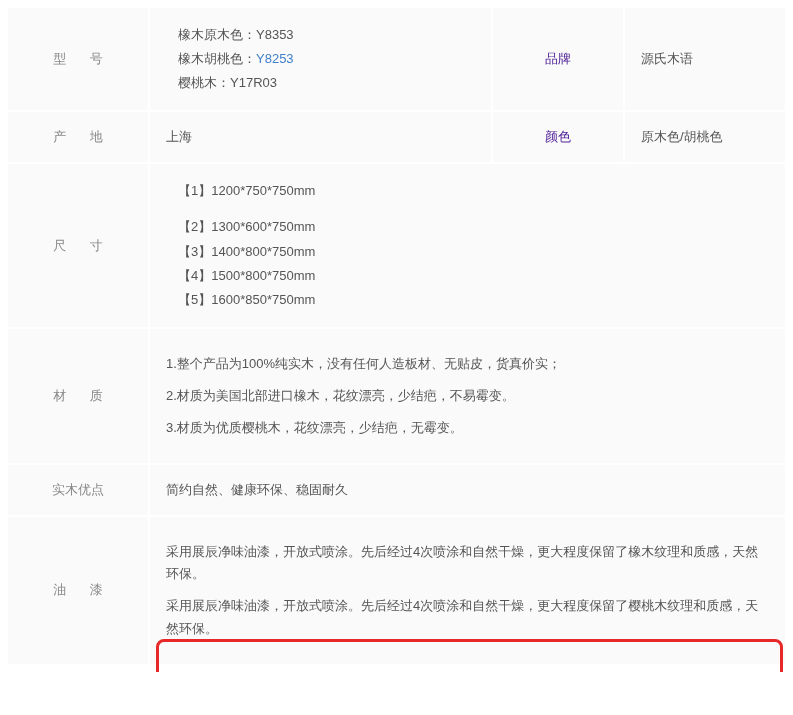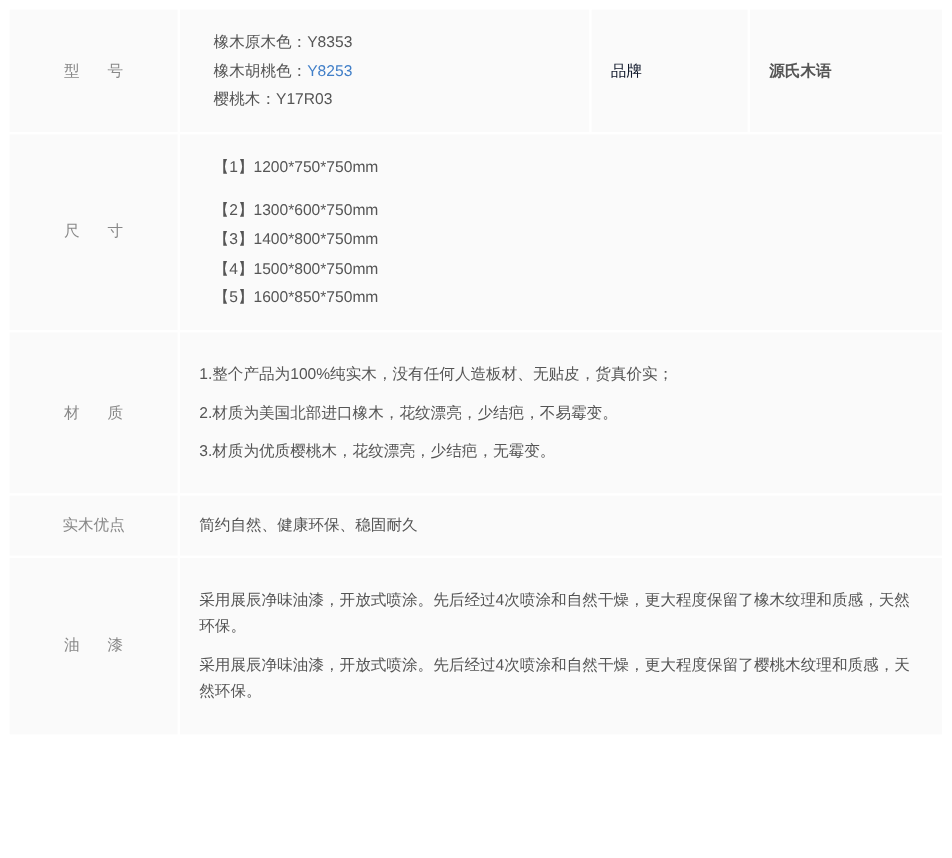--- a/index.html
+++ b/index.html
@@ -30,30 +30,29 @@
     color: #888;
   }
   td.lbl .spaced {
     display: inline-block;
     letter-spacing: 1.8em;
     margin-right: -1.8em;
     font-family: Liberation Serif, serif;
   }
   td.lbl2 {
     width: 130px;
-    text-align: left;
-    color: #0f172a;
+    text-align: center;
+    color: #4c1d95;
   }
   td.val {
     color: #555;
   }
   td.val2 {
     width: 160px;
     color: #555;
-    font-weight: bold;
   }
   .link { color: #417fc8; text-align: center; }
   .line { margin: 2px 12px; }
   .sizes { padding-left: 4px; }
   .mat p { margin: 10px 0; }
   .highlight-box {
     position: absolute;
     border: 3px solid #e62828;
     border-radius: 8px;
     pointer-events: none;
@@ -70,20 +69,26 @@
     <td class="val">
       <div class="line"><span>橡木原木色：</span><span>Y8353</span></div>
       <div class="line"><span>橡木胡桃色：</span><span class="link">Y8253</span></div>
       <div class="line"><span>樱桃木：</span><span>Y17R03</span></div>
     </td>
     <td class="lbl2"><span class="spaced">品牌</span></td>
     <td class="val2">源氏木语</td>
   </tr>
 
 
+  <tr>
+    <td class="lbl"><span class="spaced">产地</span></td>
+    <td class="val">上海</td>
+    <td class="lbl2"><span class="spaced">颜色</span></td>
+    <td class="val2">原木色/胡桃色</td>
+  </tr>
 
 
   <tr>
     <td class="lbl"><span class="spaced">尺寸</span></td>
     <td class="val sizes" colspan="3">
       <div class="line" style="margin-bottom:14px">【1】1200*750*750mm</div>
       <div class="line">【2】1300*600*750mm</div>
       <div class="line">【3】1400*800*750mm</div>
       <div class="line">【4】1500*800*750mm</div>
       <div class="line">【5】1600*850*750mm</div>

